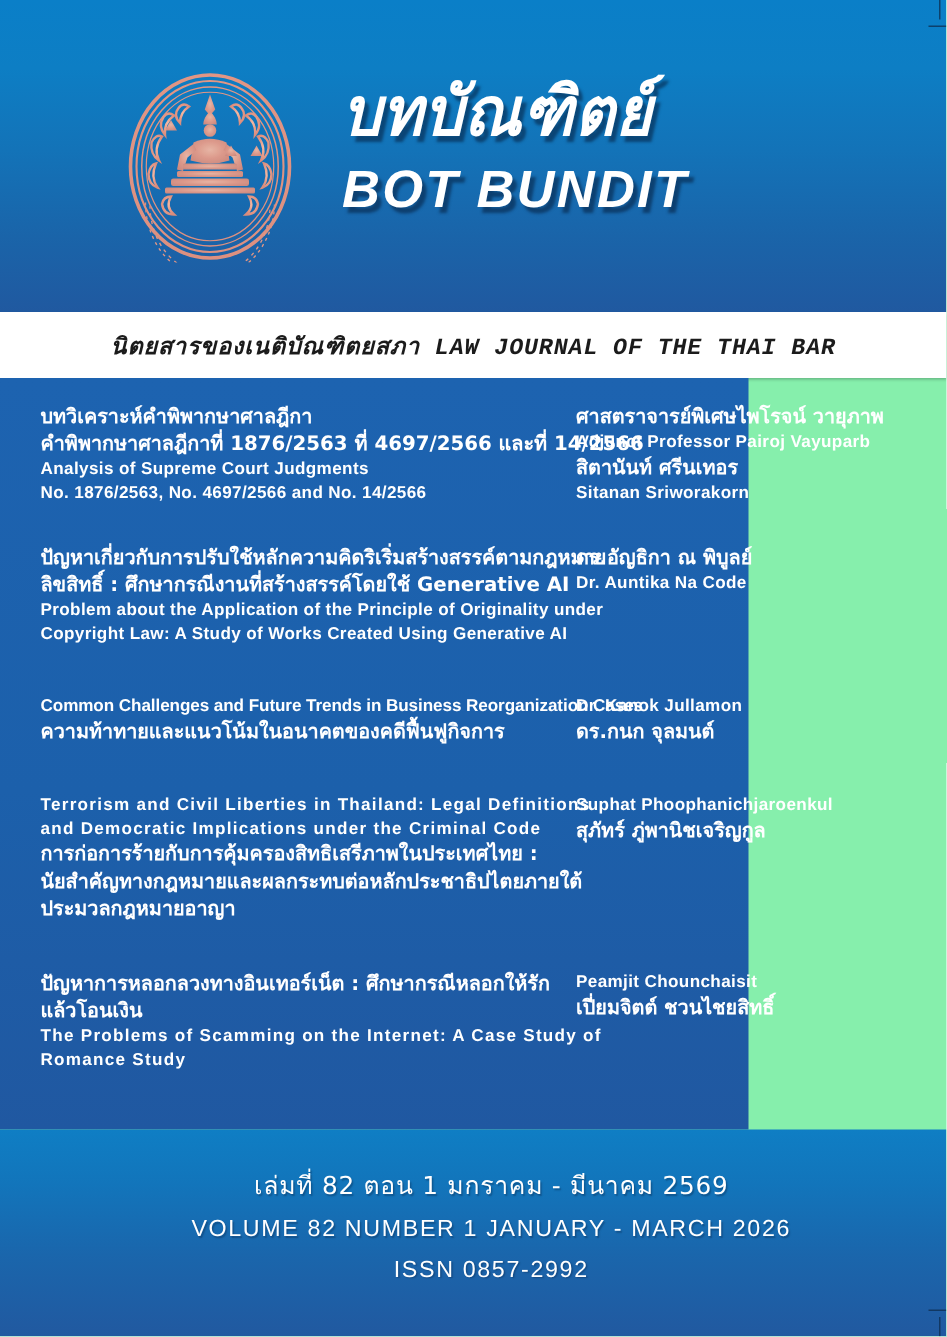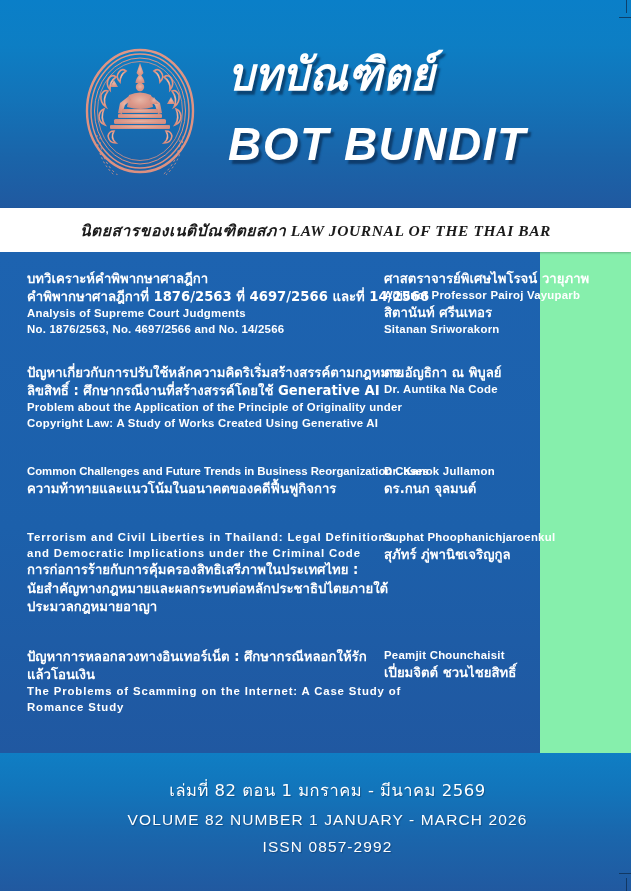--- a/index.html
+++ b/index.html
@@ -64,22 +64,22 @@
     white-space: nowrap;
     line-height: 1.0;
   }
   .wm-thai {
     font-size: 45px;
     font-family: "DejaVu Sans", "Liberation Sans", sans-serif;
     transform: scaleX(0.92);
     transform-origin: left center;
   }
   .wm-latin {
-    font-size: 46px;
-    margin-top: 24px;
+    font-size: 35px;
+    margin-top: 12px;
     letter-spacing: 1.5px;
     transform: scaleX(1.0);
     transform-origin: left center;
   }
 
   
   #subtitle-band {
     position: absolute;
     left: 0; top: 208px;
     width: 631px;
@@ -89,29 +89,29 @@
     align-items: center;
     justify-content: center;
     box-shadow: 0 1px 2px rgba(0,0,0,.25);
   }
   #subtitle-band .sub-text {
     font-size: 15.5px;
     font-weight: bold;
     font-style: italic;
     color: #1b1b1b;
     letter-spacing: 0.6px;
-    font-family: Liberation Serif, serif;
+    font-family: Liberation Mono, monospace;
     white-space: nowrap;
   }
 
   
   #contents {
     position: absolute;
     left: 0; top: 252px;
-    width: 540px;
+    width: 499px;
     height: 501px;
     background: linear-gradient(180deg, #1d63b0 0%, #1c60ab 55%, #2058a1 100%);
   }
   .entry {
     position: absolute;
     left: 0;
     width: 631px;
     display: flex;
   }
   .entry .titles {

